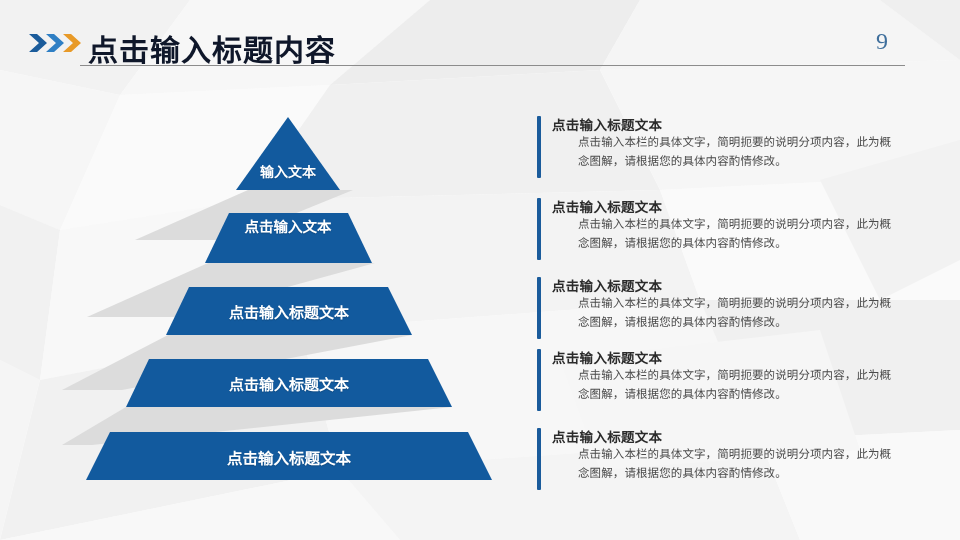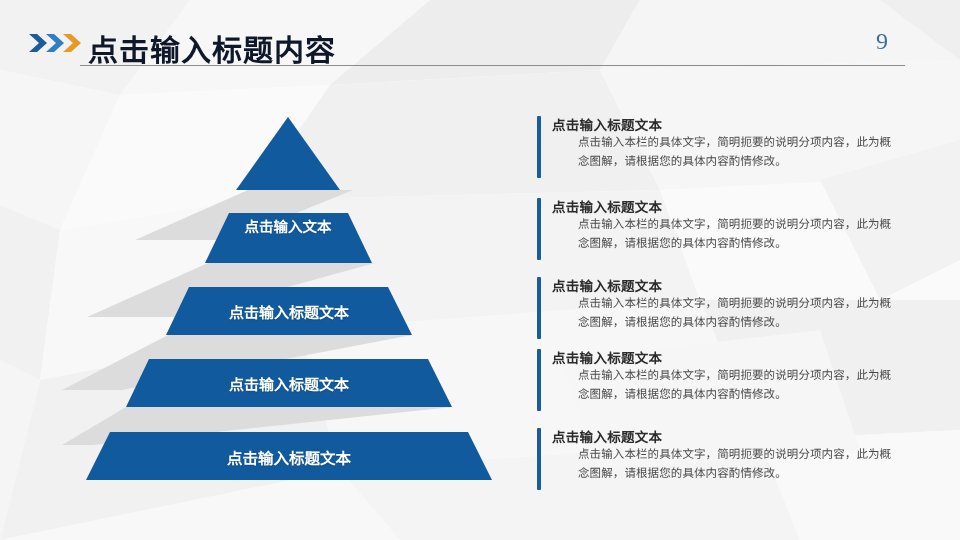--- a/index.html
+++ b/index.html
@@ -199,20 +199,21 @@
 
         <polygon points="129,192 328,192 352,240 106,240" fill="#125a9e"></polygon>
 
         <polygon points="89,264 368,264 392,312 66,312" fill="#125a9e"></polygon>
 
         <polygon points="50,337 408,337 432,385 26,385" fill="#125a9e"></polygon>
       </g>
     </svg>
 
     
+    <div class="layer-label" style="left:168px; top:66px; width:120px; font-size:14px;">输入文本</div>
 
     <div class="layer-label" style="left:158px; top:120px; width:140px; font-size:14.5px;">点击输入文本</div>
 
     <div class="layer-label" style="left:119px; top:206px; width:220px; font-size:15px;">点击输入标题文本</div>
 
     <div class="layer-label" style="left:119px; top:278px; width:220px; font-size:15px;">点击输入标题文本</div>
 
     <div class="layer-label" style="left:119px; top:351px; width:220px; font-size:15.5px;">点击输入标题文本</div>
   </div>
 

